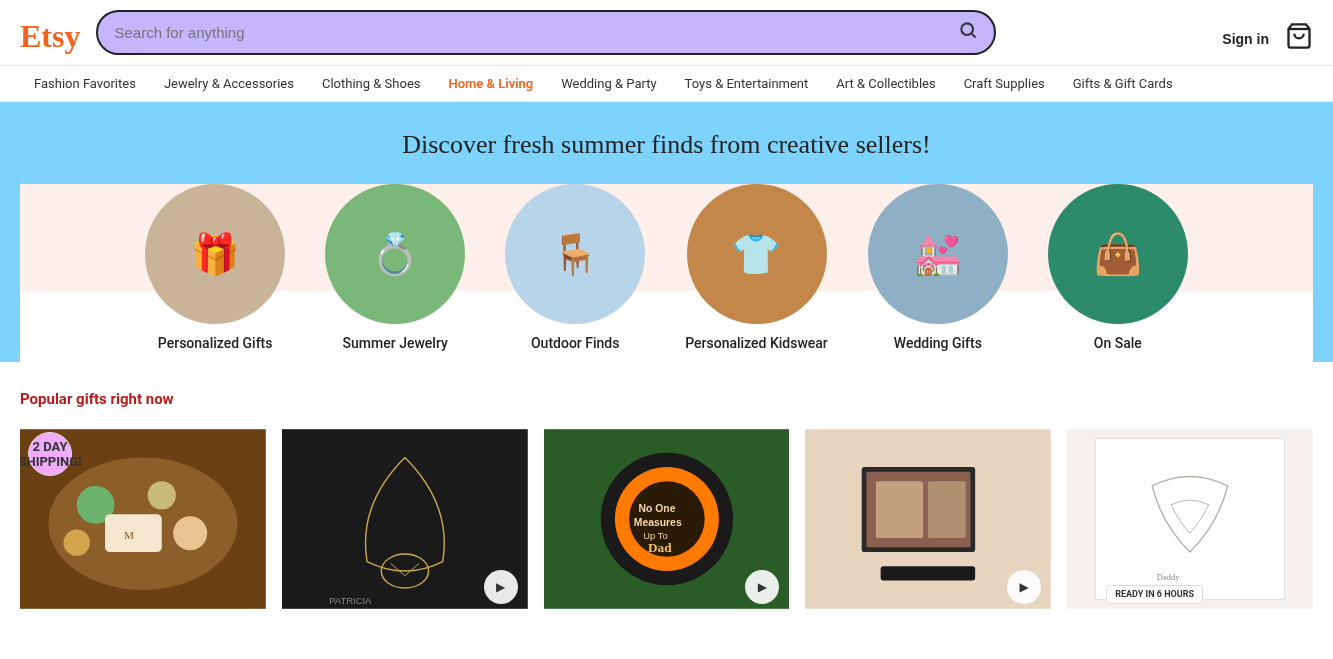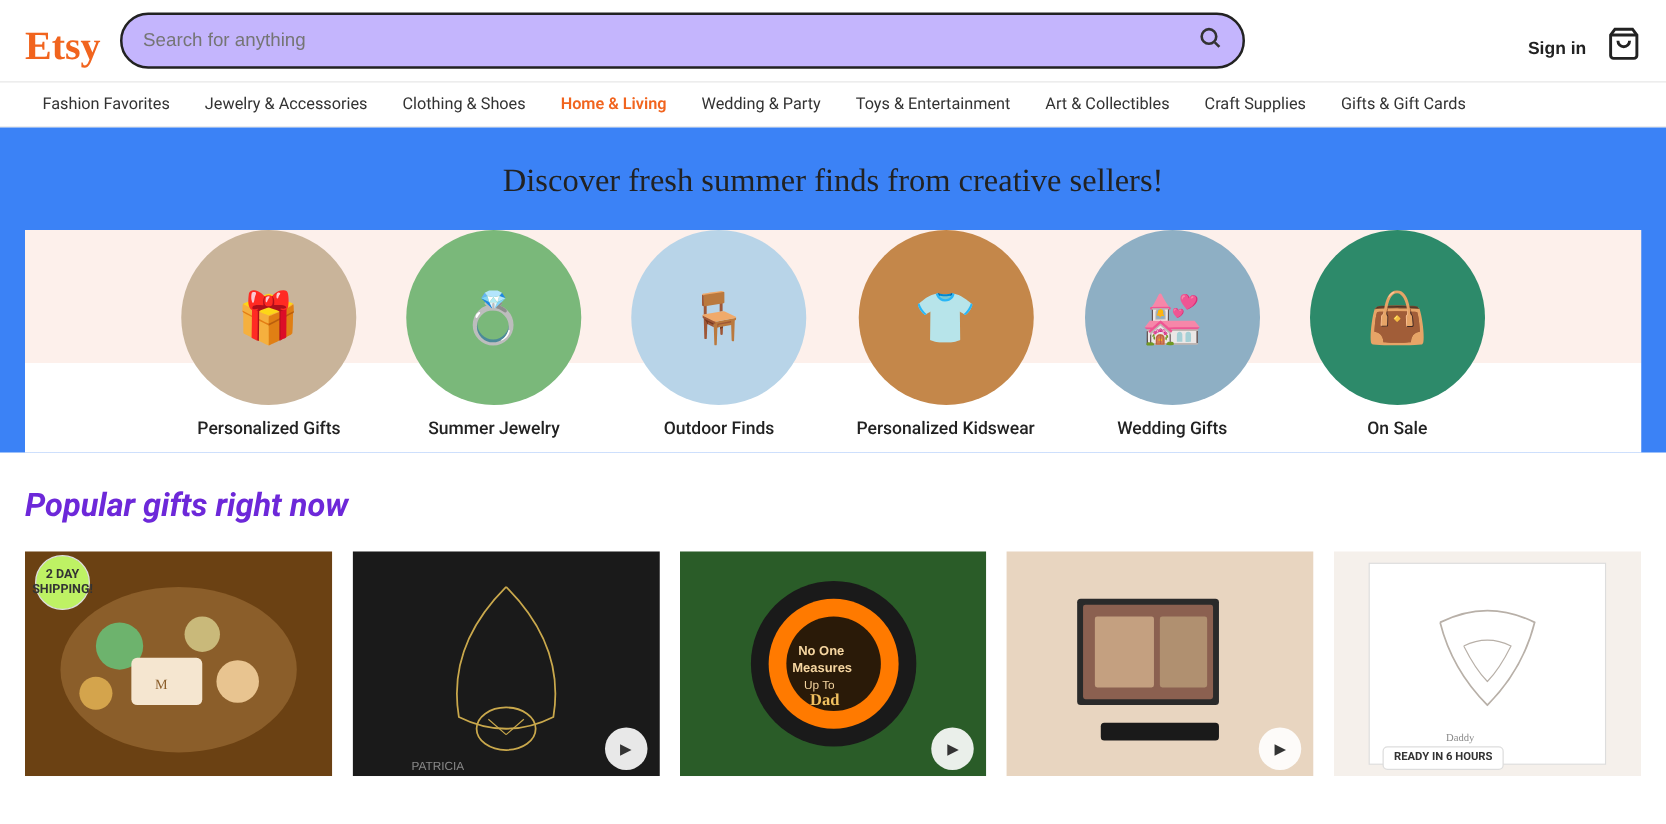--- a/index.html
+++ b/index.html
@@ -82,21 +82,21 @@
       cursor: pointer;
       white-space: nowrap;
       color: #333;
       text-decoration: none;
       font-weight: 400;
     }
     .nav-item.active { color: #f1641e; font-weight: 600; }
 
     
     .hero-banner {
-      background: #3b82f6;
+      background: #7dd3fc;
       text-align: center;
       padding: 28px 20px 0;
     }
     .hero-banner h1 {
       font-size: 26px;
       font-weight: 400;
       color: #222;
       margin-bottom: 24px;
       font-family: Georgia, serif;
     }
@@ -133,25 +133,24 @@
       text-align: center;
       line-height: 1.3;
       padding-bottom: 10px;
     }
 
     
     .popular-section {
       padding: 28px 20px 16px;
     }
     .popular-section h2 {
-      font-size: 26px;
+      font-size: 15px;
       font-weight: 700;
-      color: #6d28d9;
+      color: #b91c1c;
       margin-bottom: 16px;
-      font-style: italic;
     }
 
     
     .product-grid {
       display: flex;
       gap: 16px;
     }
     .product-card {
       flex: 1;
       min-width: 0;
@@ -162,28 +161,28 @@
       width: 100%;
       height: 190px;
       border-radius: 4px;
       overflow: hidden;
       position: relative;
     }
     .badge {
       position: absolute;
       top: 8px;
       left: 8px;
-      background: #bef264;
+      background: #f0abfc;
       border-radius: 50%;
       width: 44px;
       height: 44px;
       display: flex;
       align-items: center;
       justify-content: center;
-      font-size: 10px;
+      font-size: 13px;
       font-weight: 700;
       text-align: center;
       color: #333;
       line-height: 1.2;
       border: 1px solid #ddd;
     }
     .play-btn {
       position: absolute;
       bottom: 10px;
       right: 10px;

